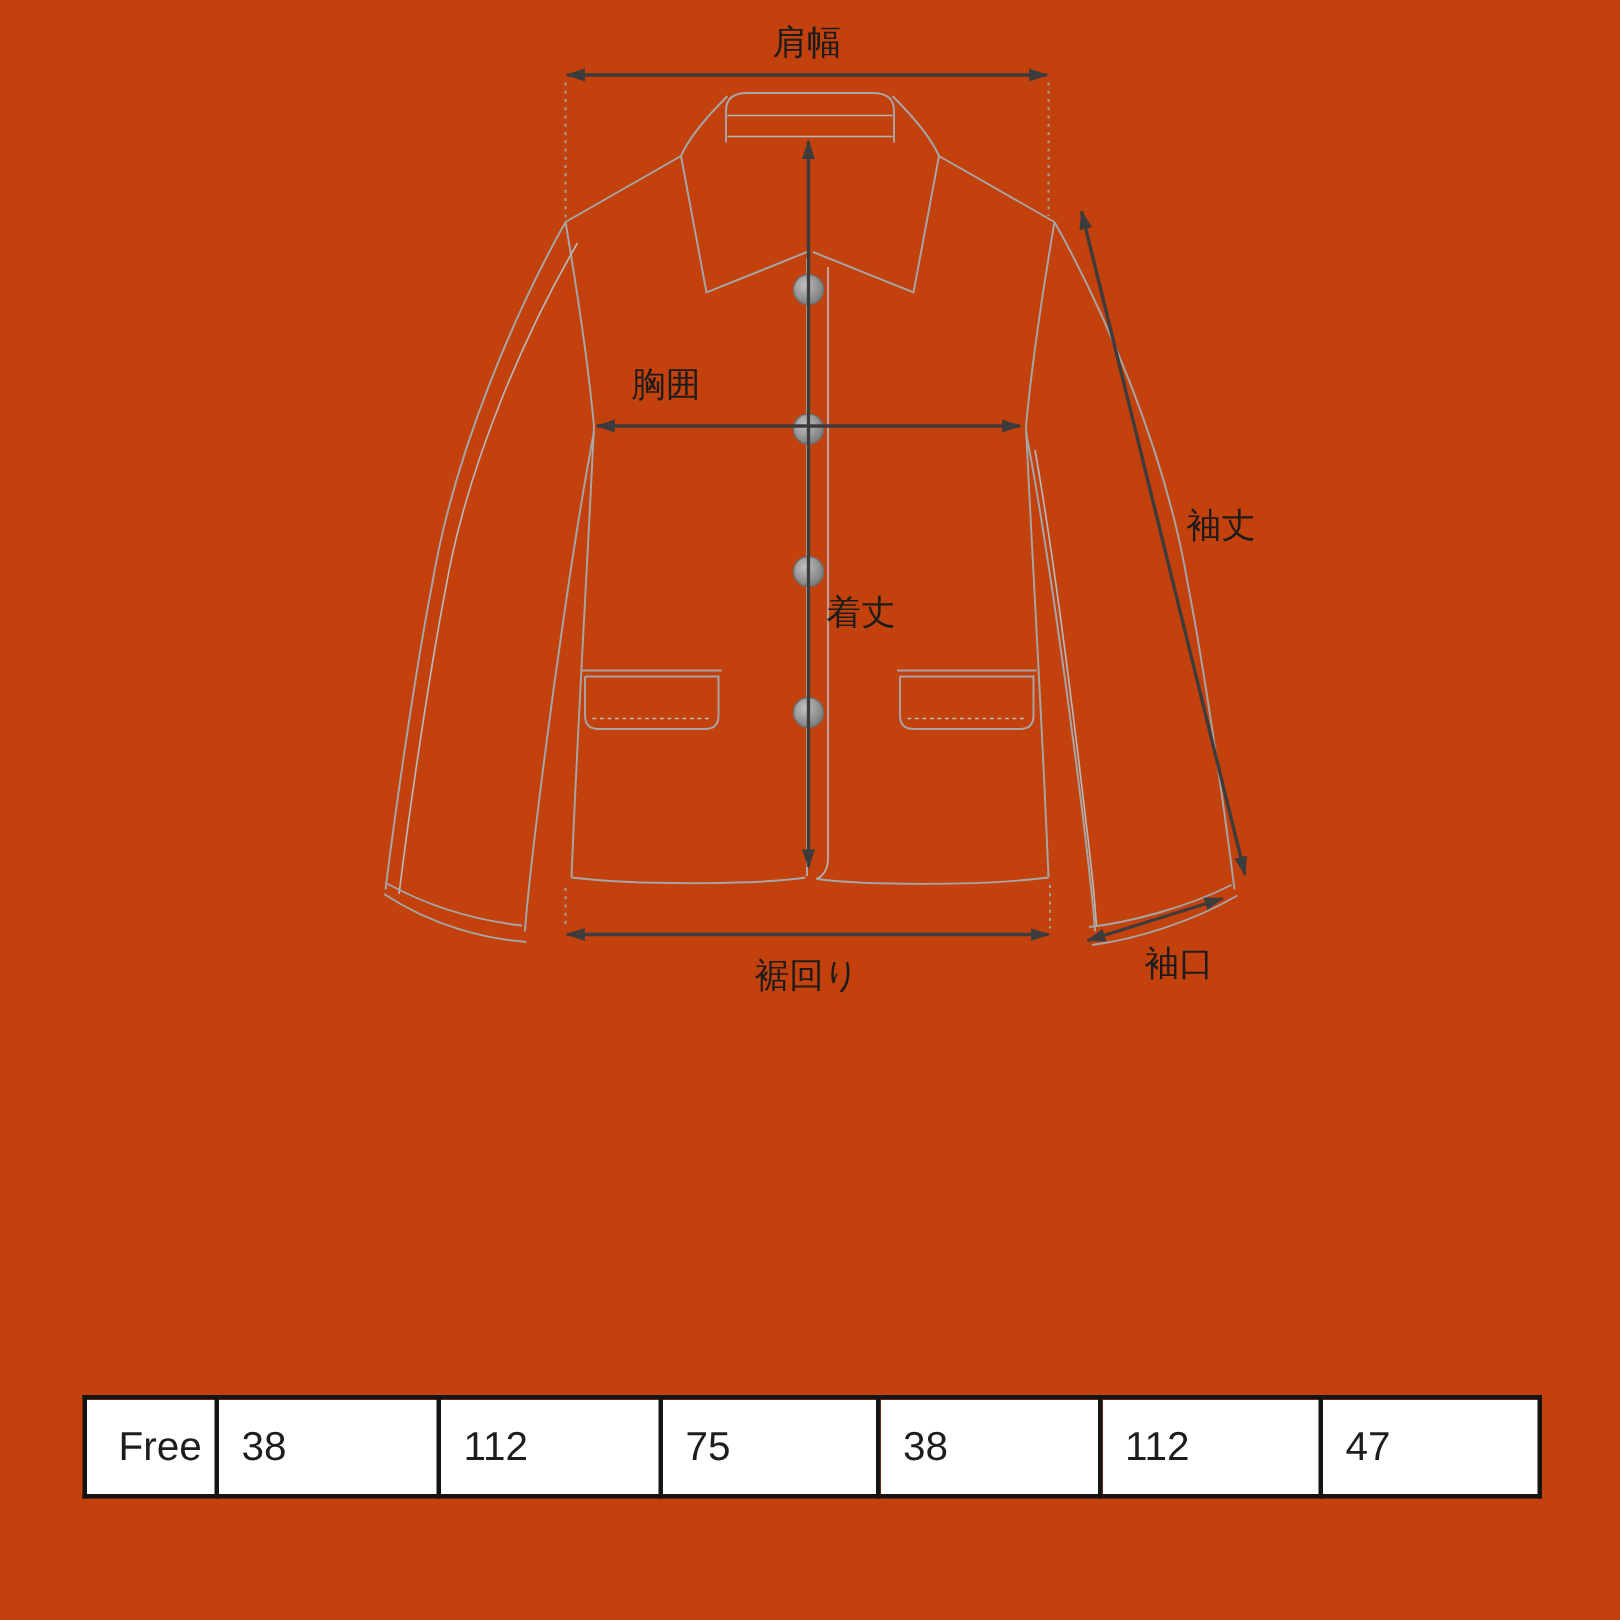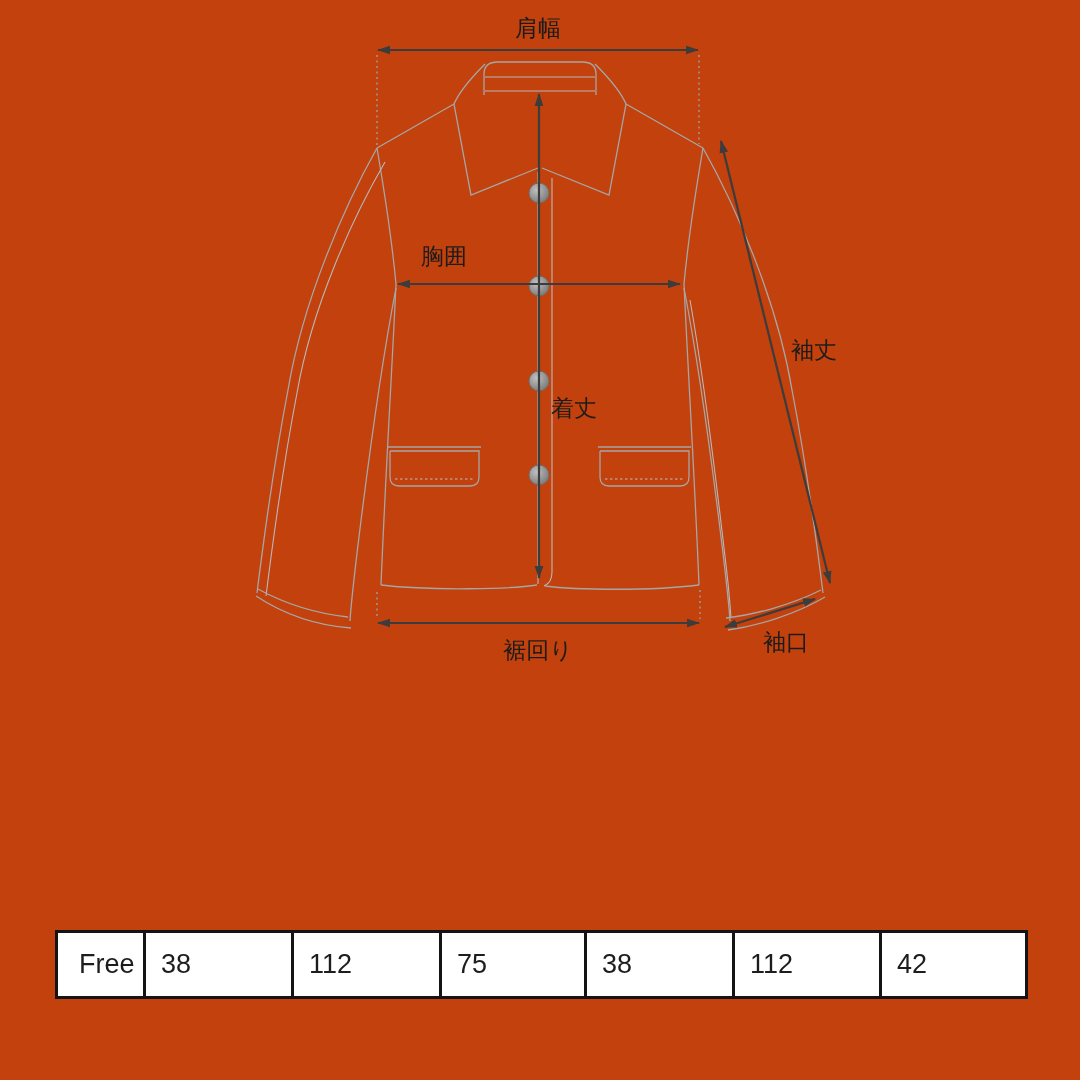--- a/index.html
+++ b/index.html
@@ -164,18 +164,18 @@
       <col style="width:146px">
     </colgroup>
     <tbody>
     <tr class="data-row">
       <td class="size-col">Free</td>
       <td>38</td>
       <td>112</td>
       <td>75</td>
       <td>38</td>
       <td>112</td>
-      <td>42</td>
+      <td>47</td>
     </tr>
   </tbody>
     </table>
 
 </div>
 
 </body></html>

